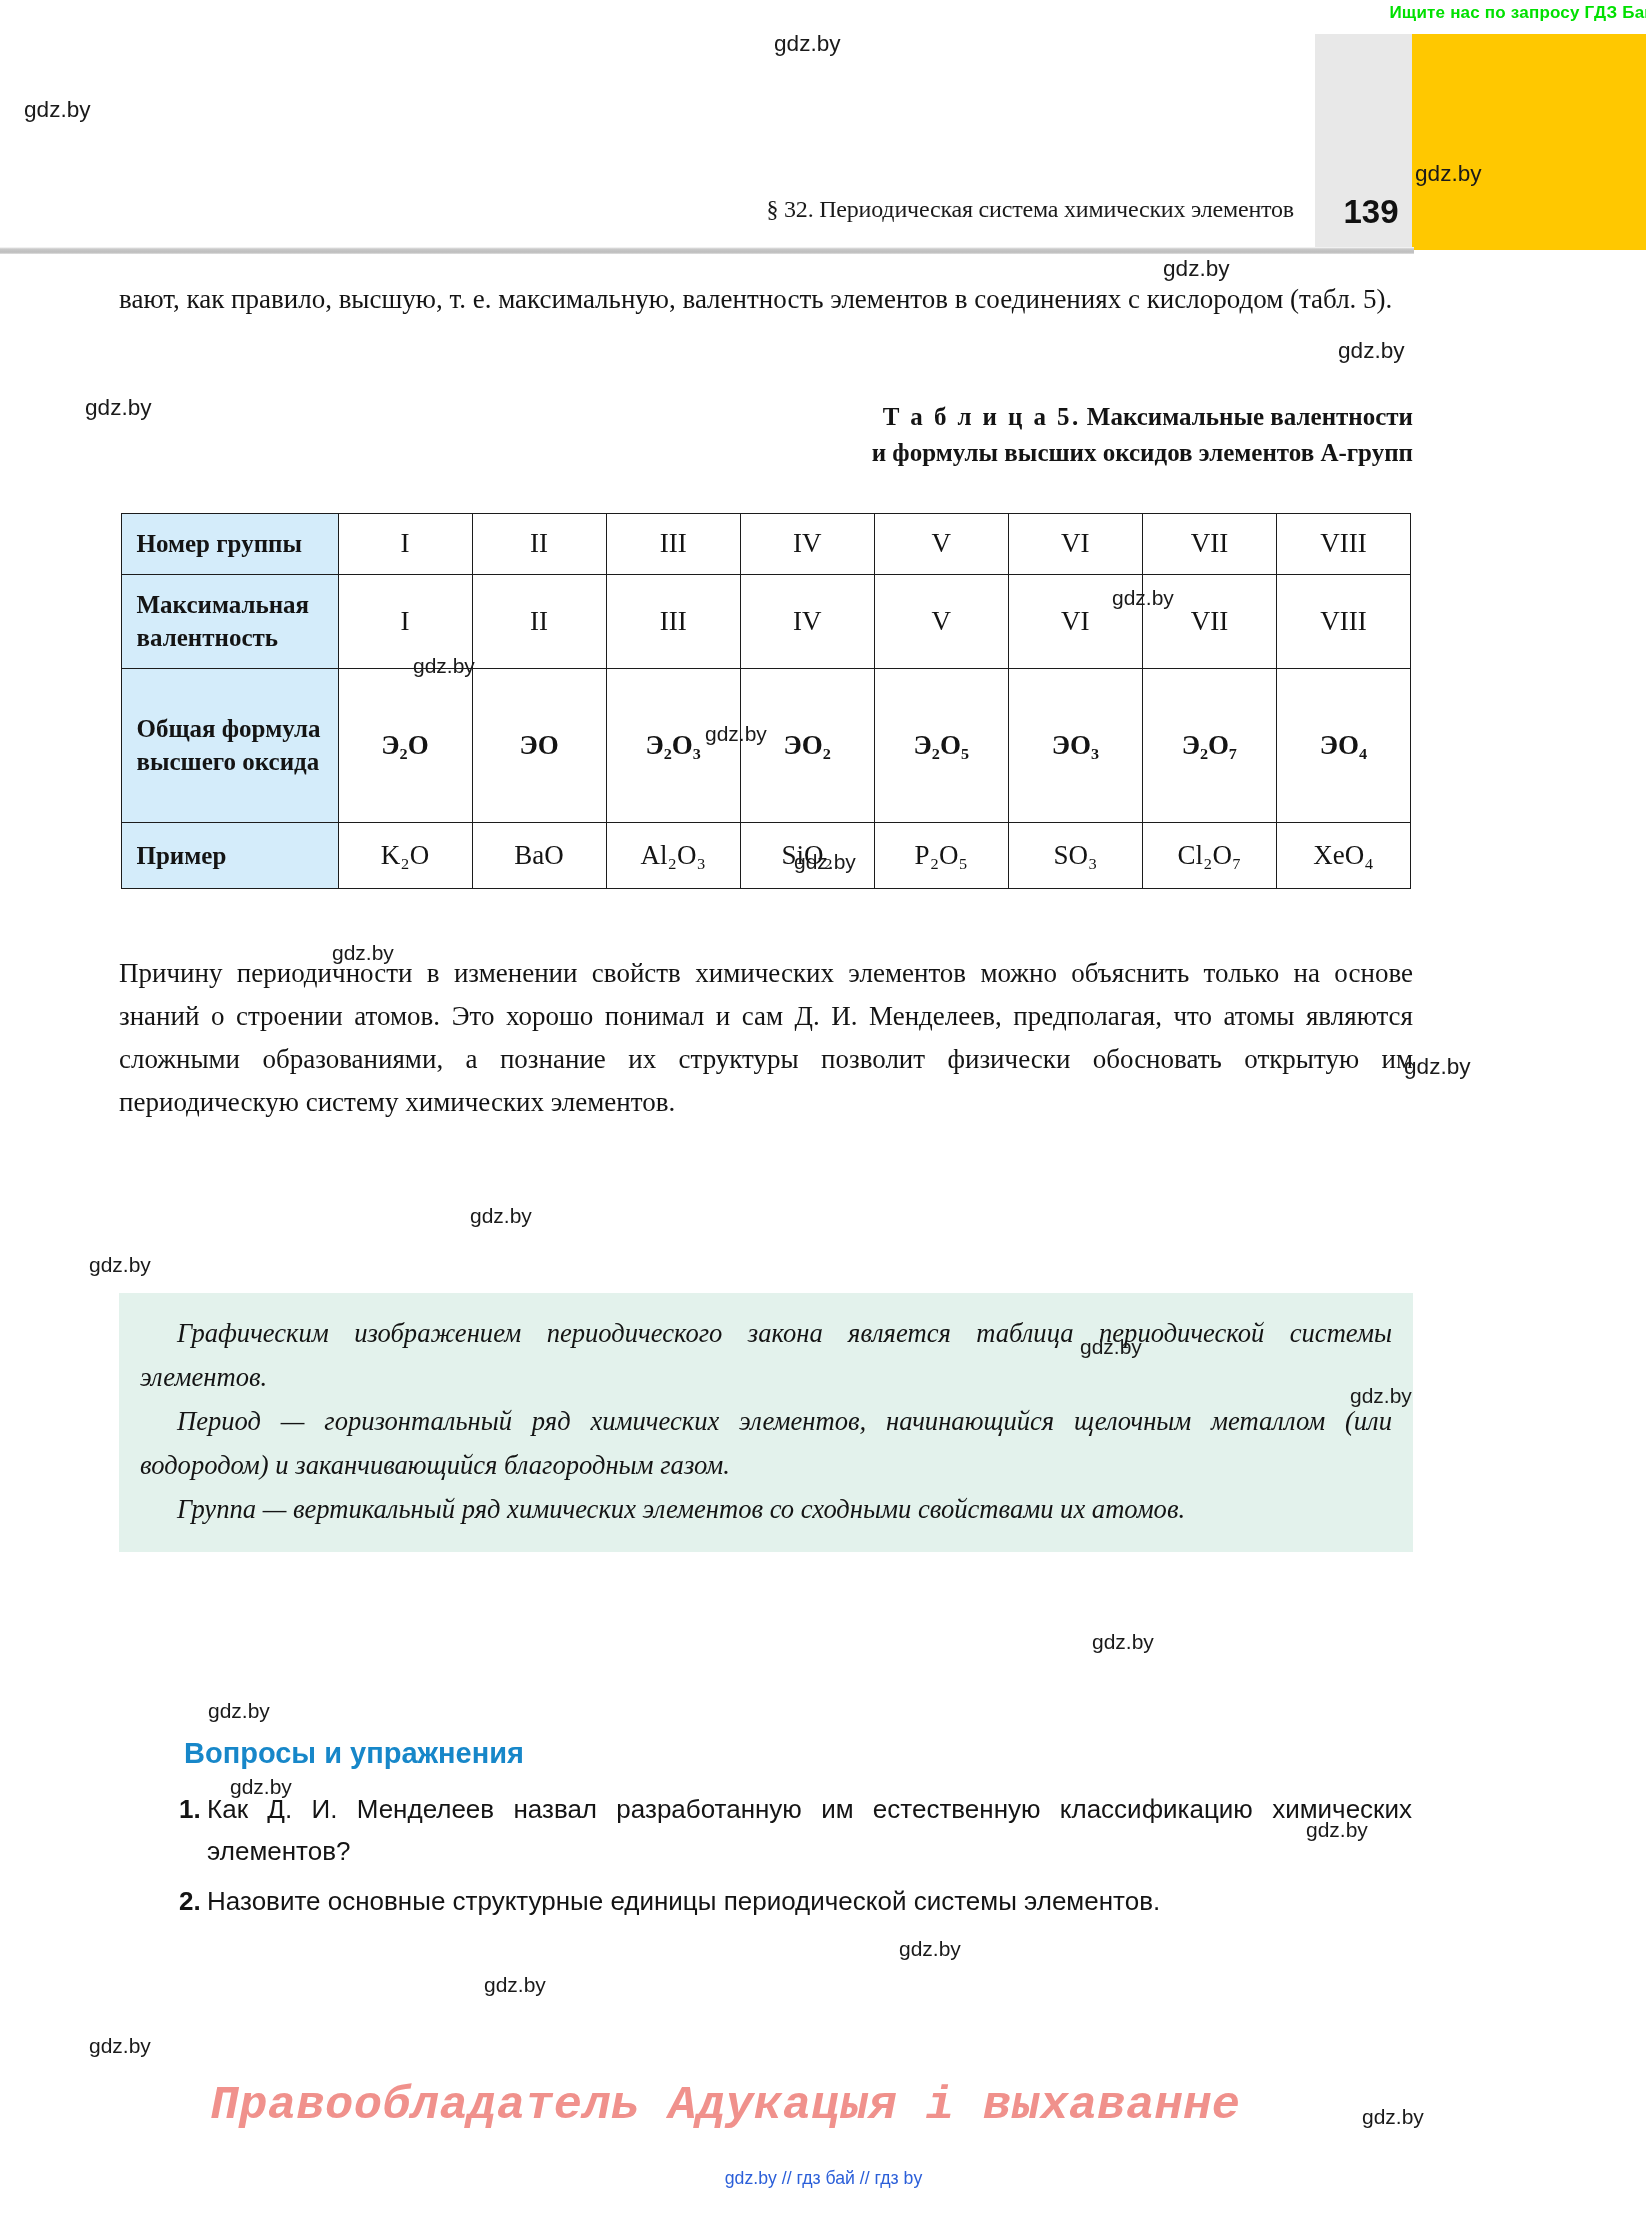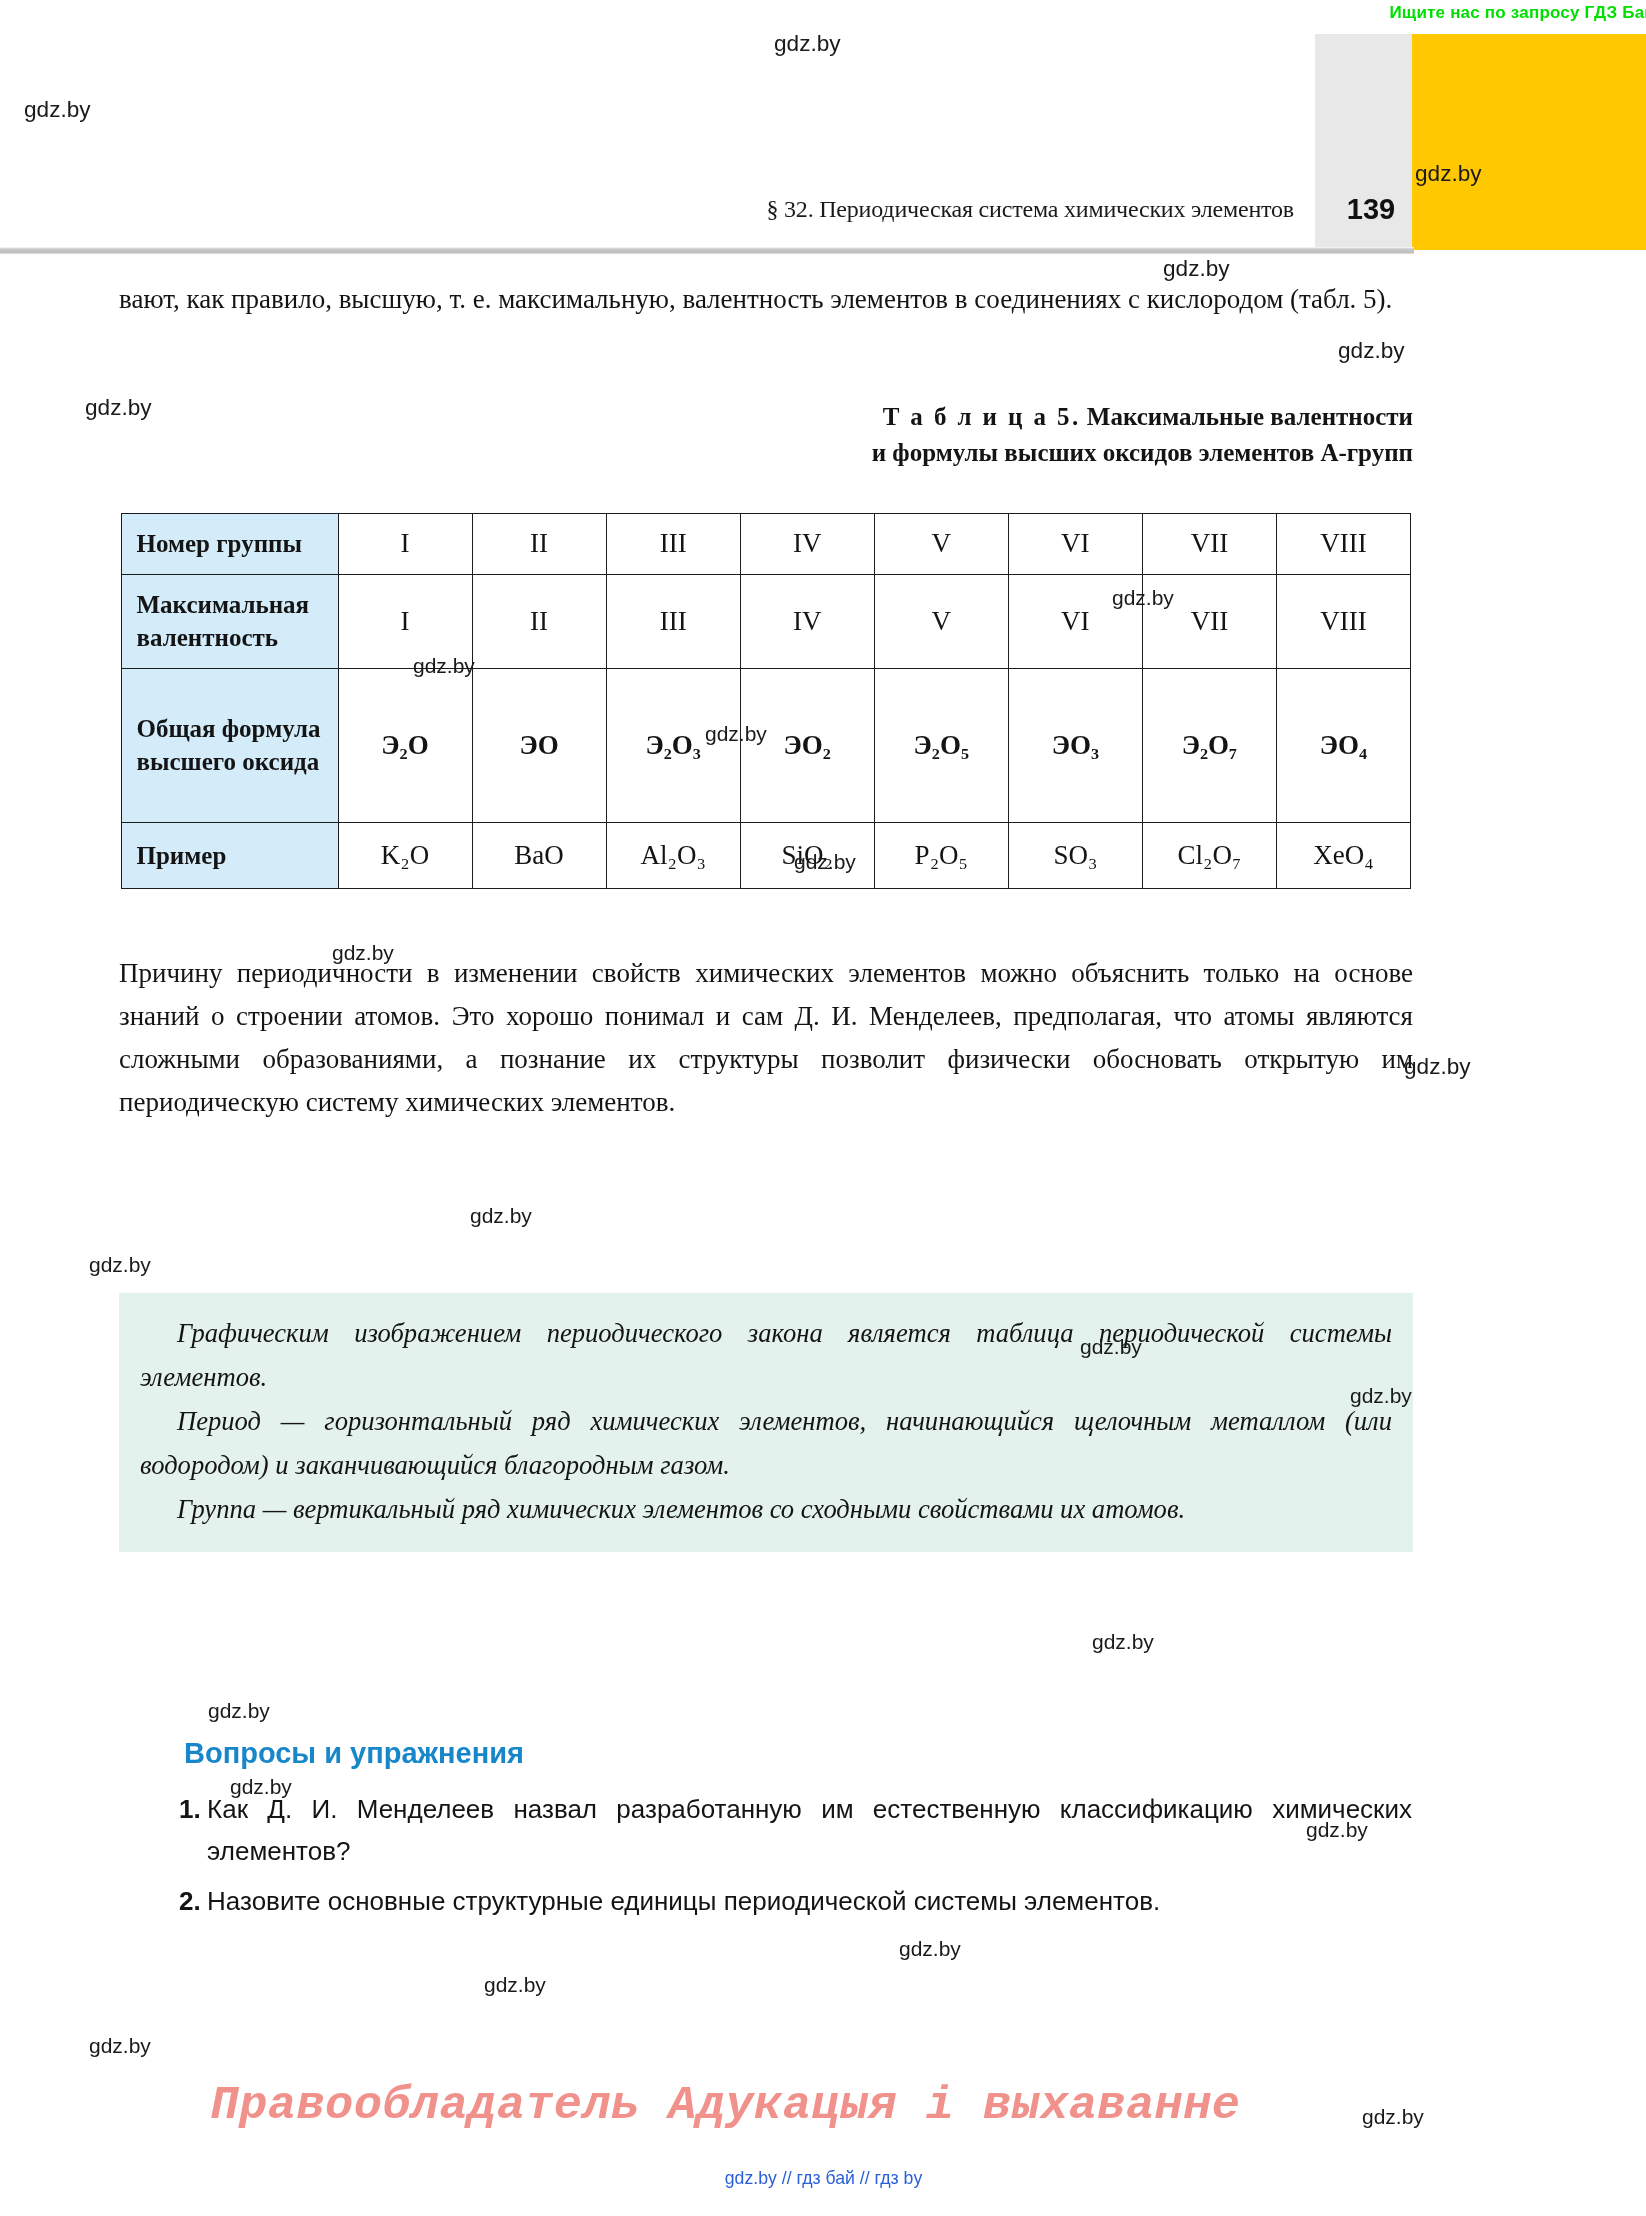--- a/index.html
+++ b/index.html
@@ -52,21 +52,21 @@
     background: #ffc800;
   }
   .page-number {
     position: absolute;
     left: 1315px;
     top: 193px;
     width: 112px;
     text-align: center;
     font-family: "Liberation Sans", "DejaVu Sans", sans-serif;
     font-weight: bold;
-    font-size: 29px;
+    font-size: 33px;
     color: #111;
   }
   .section-title {
     position: absolute;
     left: 0px;
     top: 196px;
     width: 1294px;
     text-align: right;
     font-family: Liberation Serif, serif;
     font-size: 24px;

